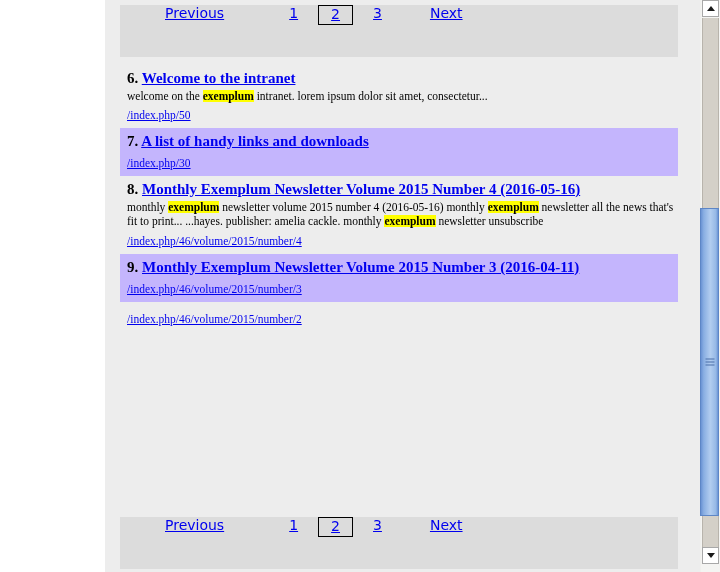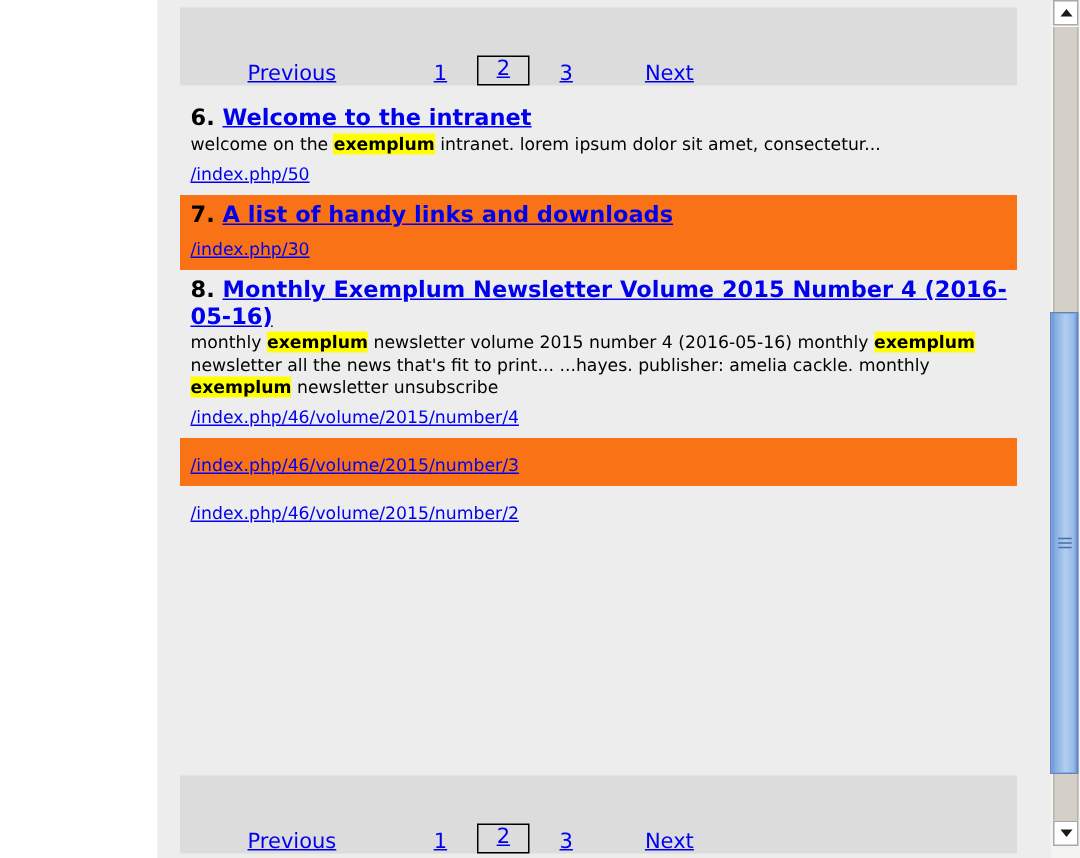--- a/index.html
+++ b/index.html
@@ -45,21 +45,21 @@
   }
   #pager-top  { top: 5px; }
   #pager-bottom { top: 517px; }
 
   .pager-inner {
     position: absolute;
     left: 0;
     top: 0;
     height: 52px;
     display: flex;
-    align-items: flex-end;
+    align-items: flex-start;
   }
   .pg-link {
     color: #0000ee;
     text-decoration: underline;
     font-size: 14px;
     cursor: pointer;
     white-space: nowrap;
   }
   .pg-prev { margin-left: 45px; }
   .pg-num  { margin-left: 0; }
@@ -79,22 +79,23 @@
   
   #results {
     position: absolute;
     left: 15px;   
     top: 65px;
     width: 558px;
   }
   .result {
     padding: 5px 0 7px 7px;
     background: #ededed;
-  }
-  .result.alt { background: #f97316; }
+    font-family: Liberation Serif, serif;
+  }
+  .result.alt { background: #c4b5fd; }
 
   .result-title {
     font-size: 15px;
     font-weight: bold;
     line-height: 1.18;
     margin: 0 0 1px 0;
     color: #000;
   }
   .result-rank { color: #000; }
   .result-title a {
@@ -231,20 +232,21 @@
         <div class="result alt">
           <div class="result-title"><span class="result-rank">7. </span><a>A list of handy links and downloads</a></div>
           <div class="result-url"><a>/index.php/30</a></div>
         </div>
         <div class="result">
           <div class="result-title"><span class="result-rank">8. </span><a>Monthly Exemplum Newsletter Volume 2015 Number 4 (2016-05-16)</a></div>
           <p class="result-snippet">monthly <mark>exemplum</mark> newsletter volume 2015 number 4 (2016-05-16) monthly <mark>exemplum</mark> newsletter all the news that's fit to print... ...hayes. publisher: amelia cackle. monthly <mark>exemplum</mark> newsletter unsubscribe</p>
           <div class="result-url"><a>/index.php/46/volume/2015/number/4</a></div>
         </div>
         <div class="result alt">
+          <div class="result-title"><span class="result-rank">9. </span><a>Monthly Exemplum Newsletter Volume 2015 Number 3 (2016-04-11)</a></div>
           <div class="result-url"><a>/index.php/46/volume/2015/number/3</a></div>
         </div>
         <div class="result">
           <div class="result-url"><a>/index.php/46/volume/2015/number/2</a></div>
         </div>
       </div>
 
     <div class="pager" id="pager-bottom">
       <div class="pager-inner">
         <span class="pg-link pg-prev">Previous</span>

